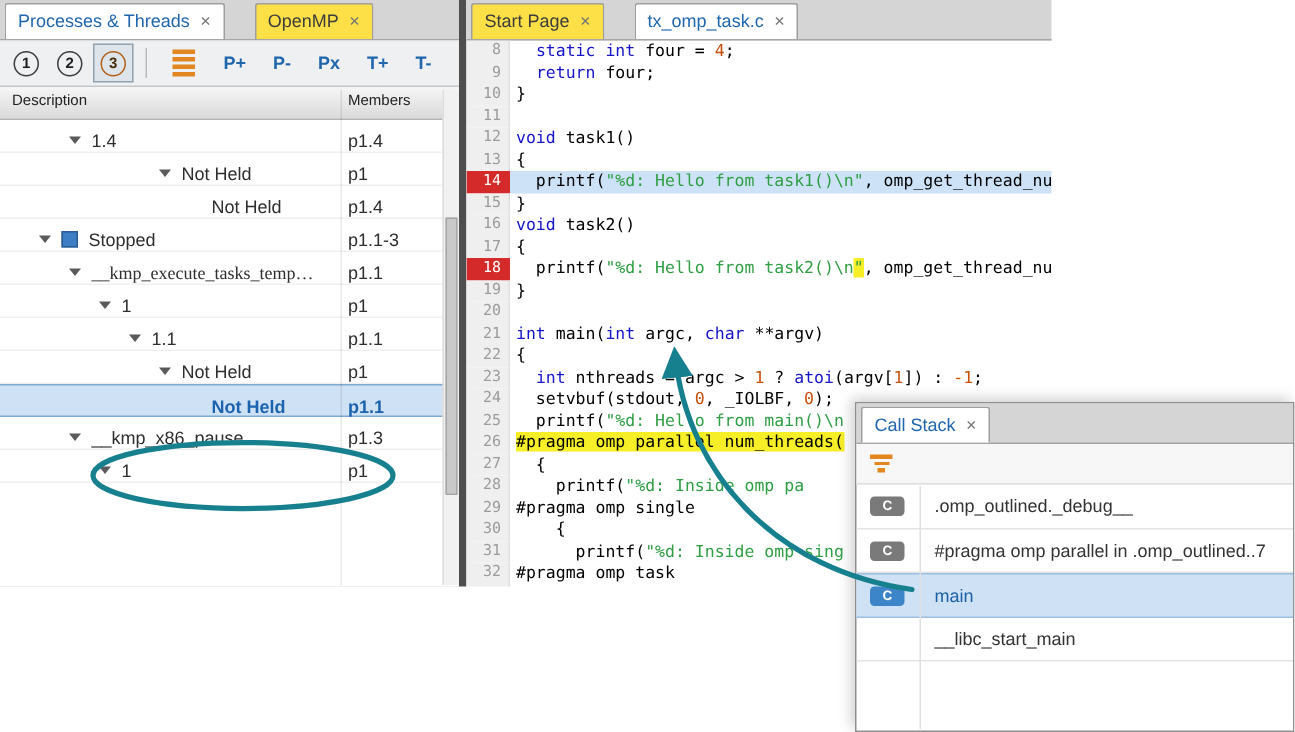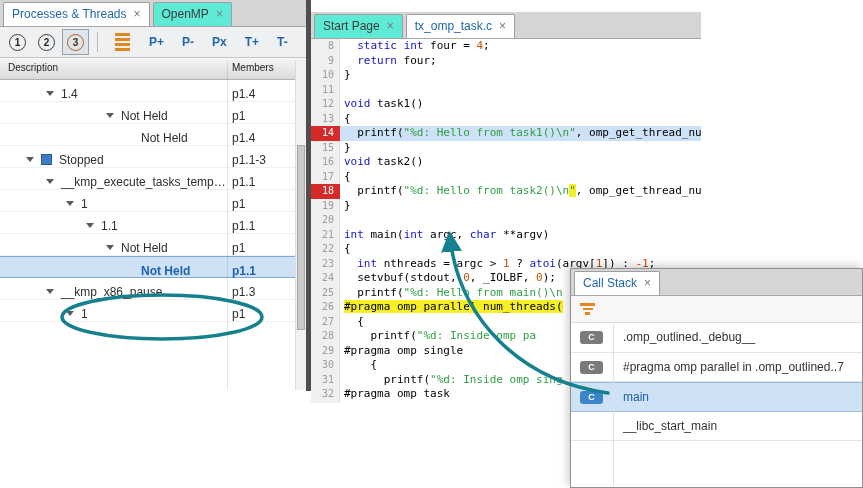--- a/index.html
+++ b/index.html
@@ -2,23 +2,23 @@
 <html><head>
 <meta charset="utf-8">
 <style>
   *{margin:0;padding:0;box-sizing:border-box}
   body{background:#ffffff}
   .canvas{position:relative;width:863px;height:488px;background:#fff;overflow:hidden;
           font-family:"Liberation Sans",sans-serif;}
 
   
   .tabbar{display:flex;align-items:flex-end;background:#d5d5d5;border-bottom:1px solid #a6a6a6;
-          height:27px;padding:3px 0 0 3px;gap:3px}
+          height:27px;padding:3px 0 0 3px;gap:20px}
   .tab{display:flex;align-items:center;gap:7px;padding:4px 8px 5px;font-size:12px;color:#3c3c3c;
-       background:#5eead4;border:1px solid #9e9e9e;border-bottom:none;border-radius:2px 2px 0 0;cursor:pointer;white-space:nowrap}
+       background:#fde047;border:1px solid #9e9e9e;border-bottom:none;border-radius:2px 2px 0 0;cursor:pointer;white-space:nowrap}
   .tab.active{background:#ffffff;color:#1f66ad}
   .tab .close{color:#777;font-size:12px;line-height:10px}
 
   
   .left-panel{position:absolute;left:0;top:0;width:306px;height:391px;background:#fff;border-bottom:1px solid #bdbdbd}
   .ltoolbar{display:flex;align-items:center;height:31px;background:#eef0f2;border-bottom:1px solid #c6c6c6;padding:0 4px;gap:2px}
   .circle-btn{width:27px;height:26px;background:transparent;border:1px solid transparent;display:flex;align-items:center;justify-content:center;cursor:pointer}
   .circle-btn .circ{width:17px;height:17px;border-radius:50%;border:1.5px solid #3c3c3c;color:#1e1e1e;
                     font-size:10px;font-weight:bold;display:flex;align-items:center;justify-content:center}
   .circle-btn.pressed{background:#dde4ea;border:1px solid #93a2ae}
@@ -36,21 +36,21 @@
   .prow .tri{position:absolute;top:11px;width:0;height:0;border-left:4.5px solid transparent;border-right:4.5px solid transparent;border-top:5.5px solid #5a5a5a}
   .prow .lbl{position:absolute;top:7px;white-space:nowrap}
   .prow .mem{position:absolute;left:232px;top:7px;white-space:nowrap}
   .prow .sq{position:absolute;top:8px;width:11px;height:11px;background:#3d7dc4;border:1px solid #2a5c93}
   .colline{position:absolute;left:227px;top:60px;bottom:0;width:1px;background:rgba(0,0,0,0.09);pointer-events:none}
   .lscroll{position:absolute;right:0;top:60px;bottom:0;width:11px;background:#f1f1f1;border-left:1px solid #dcdcdc}
   .lscroll .thumb{position:absolute;left:1px;right:1px;top:85px;height:185px;background:#c9c9c9;border:1px solid #a6a6a6}
   .splitter{position:absolute;left:306px;top:0;width:5px;height:391px;background:#4e4e4e;cursor:col-resize}
 
   
-  .code-panel{position:absolute;left:311px;top:12px;width:390px;height:391px;background:#fff}
+  .code-panel{position:absolute;left:311px;top:0;width:390px;height:391px;background:#fff}
   .code-area{position:absolute;top:27px;left:0;right:0;bottom:0;font-family:"DejaVu Sans Mono",monospace;font-size:11px;overflow:hidden}
   .code-line{display:flex;height:14.5px;line-height:14.5px;white-space:pre}
   .code-line .gut{flex:0 0 29px;background:#efefef;color:#9b9b9b;text-align:right;padding-right:5px;font-size:10px;border-right:1px solid #e0e0e0}
   .code-line .gut.bp{background:#d42a2a;color:#fff;font-weight:normal;border-right-color:#d42a2a}
   .code-line .txt{flex:1;padding-left:4px;color:#000}
   .code-line.current .txt{background:#cde2f6}
   .tk-k{color:#1414c8}
   .tk-n{color:#c8500a}
   .tk-s{color:#2f9e44}
   .tk-sy{color:#2f9e44;background:#f6ee27}
@@ -136,21 +136,21 @@
           <span class="mem">p1.4</span>
         </div>
         <div class="prow">
           <span class="tri" style="left: 26px;"></span>
           <span class="sq" style="left: 41px;"></span>
           <span class="lbl" style="left: 59px;">Stopped</span>
           <span class="mem">p1.1-3</span>
         </div>
         <div class="prow">
           <span class="tri" style="left: 46px;"></span>
-          <span class="lbl" style="left: 61px;">__kmp_execute_tasks_temp…</span>
+          <span class="lbl" style="left: 61px; font-family: Liberation Serif, serif;">__kmp_execute_tasks_temp…</span>
           <span class="mem">p1.1</span>
         </div>
         <div class="prow">
           <span class="tri" style="left: 66px;"></span>
           <span class="lbl" style="left: 81px;">1</span>
           <span class="mem">p1</span>
         </div>
         <div class="prow">
           <span class="tri" style="left: 86px;"></span>
           <span class="lbl" style="left: 101px;">1.1</span>

